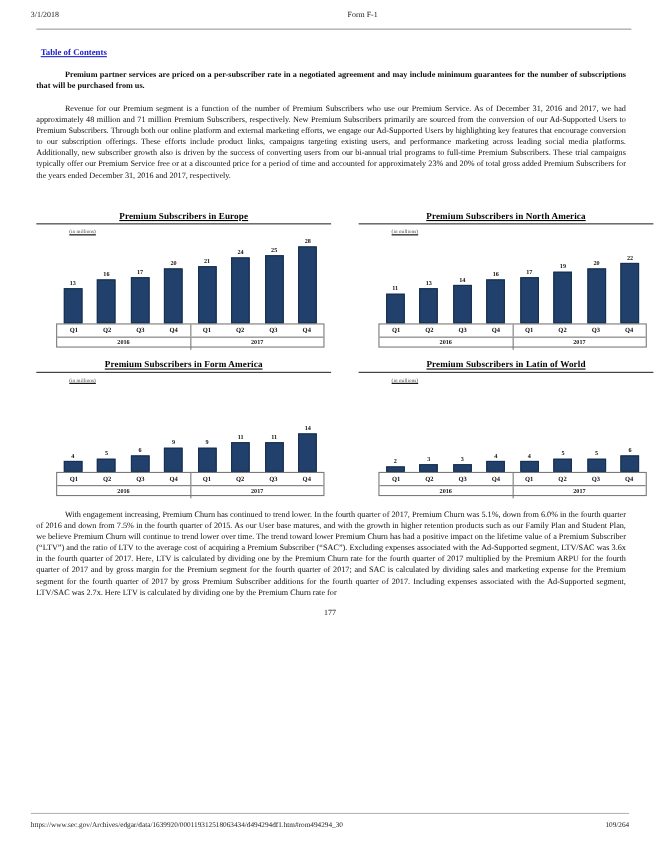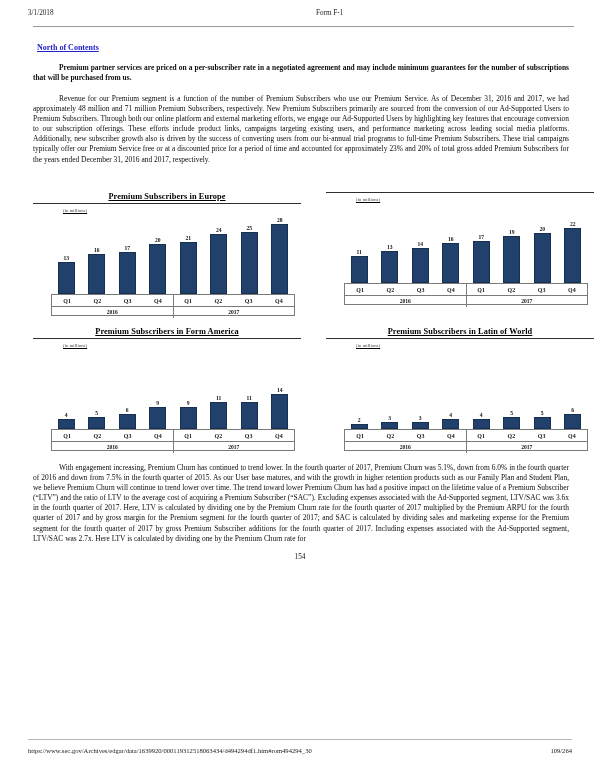--- a/index.html
+++ b/index.html
@@ -225,21 +225,21 @@
 <body>
 
 <div class="page">
 
   <div class="hdr">
     <span class="date">3/1/2018</span>
     <span class="form">Form F-1</span>
   </div>
   <div class="hdr-rule"></div>
 
-  <a class="toc" href="#">North of Contents</a>
+  <a class="toc" href="#">Table of Contents</a>
 
   <div class="para" id="para1">Premium partner services are priced on a per-subscriber rate in a negotiated agreement and may include minimum guarantees for the number of subscriptions that will be purchased from us.</div>
   <div class="para" id="para2">Revenue for our Premium segment is a function of the number of Premium Subscribers who use our Premium Service. As of December 31, 2016 and 2017, we had approximately 48 million and 71 million Premium Subscribers, respectively. New Premium Subscribers primarily are sourced from the conversion of our Ad-Supported Users to Premium Subscribers. Through both our online platform and external marketing efforts, we engage our Ad-Supported Users by highlighting key features that encourage conversion to our subscription offerings. These efforts include product links, campaigns targeting existing users, and performance marketing across leading social media platforms. Additionally, new subscriber growth also is driven by the success of converting users from our bi-annual trial programs to full-time Premium Subscribers. These trial campaigns typically offer our Premium Service free or at a discounted price for a period of time and accounted for approximately 23% and 20% of total gross added Premium Subscribers for the years ended December 31, 2016 and 2017, respectively.</div>
 
   <div class="chart-wrap" id="chart-eu">
     <div class="chart-title">Premium Subscribers in Europe</div>
     <div class="title-rule"></div>
     <div class="units">(in millions)</div>
     <div class="plot">
       <div class="bars">
@@ -290,20 +290,21 @@
         </div>
       <div class="axis-mid"></div>
       <div class="axis-y">
           <span>2016</span>
           <span>2017</span>
         </div>
     </div>
   </div>
 
   <div class="chart-wrap" id="chart-na">
+    <div class="chart-title">Premium Subscribers in North America</div>
     <div class="title-rule"></div>
     <div class="units">(in millions)</div>
     <div class="plot">
       <div class="bars">
           <div class="bar-col">
             <div class="bar-val">11</div>
             <div class="bar" style="height: 35.4839%; background: rgb(33, 64, 107);"></div>
           </div>
           <div class="bar-col">
             <div class="bar-val">13</div>
@@ -467,21 +468,21 @@
       <div class="axis-mid"></div>
       <div class="axis-y">
           <span>2016</span>
           <span>2017</span>
         </div>
     </div>
   </div>
 
   <div class="para" id="para3">With engagement increasing, Premium Churn has continued to trend lower. In the fourth quarter of 2017, Premium Churn was 5.1%, down from 6.0% in the fourth quarter of 2016 and down from 7.5% in the fourth quarter of 2015. As our User base matures, and with the growth in higher retention products such as our Family Plan and Student Plan, we believe Premium Churn will continue to trend lower over time. The trend toward lower Premium Churn has had a positive impact on the lifetime value of a Premium Subscriber (“LTV”) and the ratio of LTV to the average cost of acquiring a Premium Subscriber (“SAC”). Excluding expenses associated with the Ad-Supported segment, LTV/SAC was 3.6x in the fourth quarter of 2017. Here, LTV is calculated by dividing one by the Premium Churn rate for the fourth quarter of 2017 multiplied by the Premium ARPU for the fourth quarter of 2017 and by gross margin for the Premium segment for the fourth quarter of 2017; and SAC is calculated by dividing sales and marketing expense for the Premium segment for the fourth quarter of 2017 by gross Premium Subscriber additions for the fourth quarter of 2017. Including expenses associated with the Ad-Supported segment, LTV/SAC was 2.7x. Here LTV is calculated by dividing one by the Premium Churn rate for</div>
 
-  <div class="pageno">154</div>
+  <div class="pageno">177</div>
 
   <div class="ftr-rule"></div>
   <div class="ftr">
     <span class="url">https://www.sec.gov/Archives/edgar/data/1639920/000119312518063434/d494294df1.htm#rom494294_30</span>
     <span class="pgs">109/264</span>
   </div>
 
 </div>
 
 </body></html>

